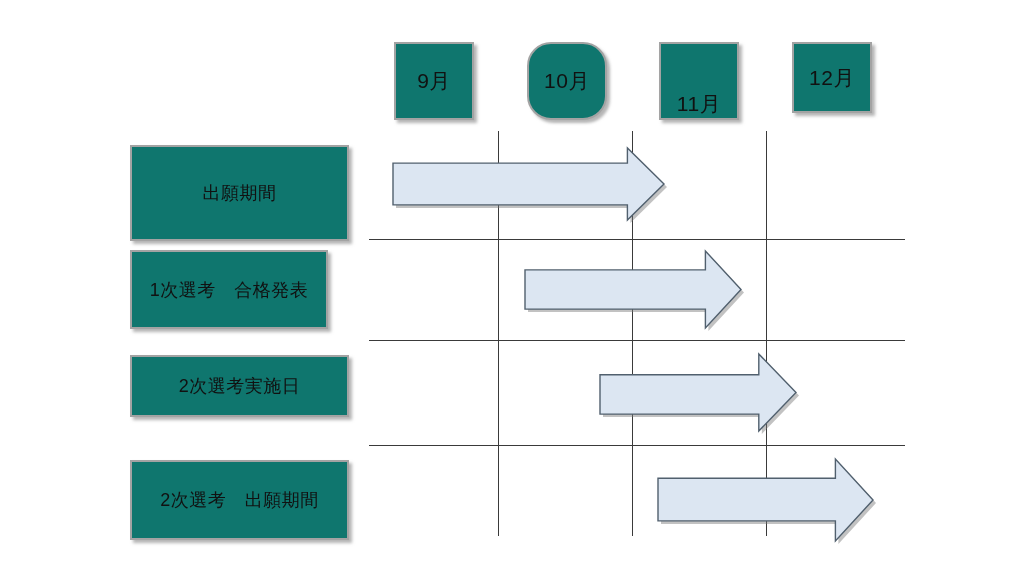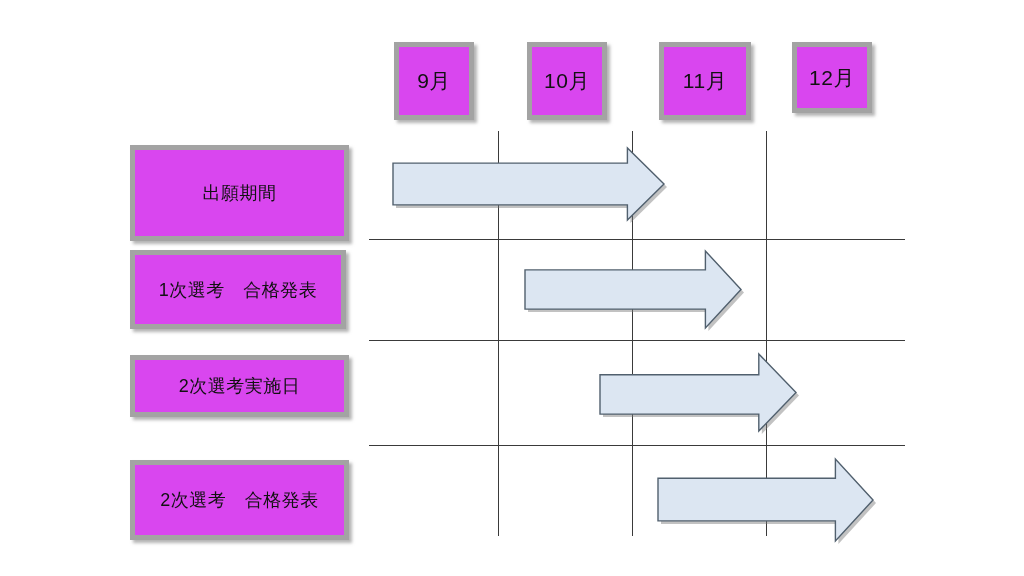--- a/index.html
+++ b/index.html
@@ -15,22 +15,22 @@
     width: 1024px;
     height: 576px;
     background: #ffffff;
     overflow: hidden;
   }
 
   
   .boxshape {
     position: absolute;
     box-sizing: border-box;
-    background: #d946ef;
-    border: 5px solid #a3a3a3;
+    background: #0f766e;
+    border: 2px solid #a3a3a3;
     box-shadow: 3px 3px 3px rgba(120,120,120,0.55);
     display: flex;
     align-items: center;
     justify-content: center;
     color: #111111;
     letter-spacing: 0.5px;
   }
 
   .month-box {
     font-size: 21px;
@@ -60,41 +60,41 @@
   }
 </style>
 </head>
 <body>
 
 <div id="canvas">
 
   <div class="boxshape month-box" style="left: 394px; top: 42px; width: 80px; height: 78px;">
     <span>9月</span>
   </div>
-  <div class="boxshape month-box" style="left: 527px; top: 42px; width: 80px; height: 78px;">
+  <div class="boxshape month-box" style="left: 527px; top: 42px; width: 80px; height: 78px; border-radius: 24px;">
     <span>10月</span>
   </div>
-  <div class="boxshape month-box" style="left: 659px; top: 42px; width: 92px; height: 78px;">
+  <div class="boxshape month-box" style="left: 659px; top: 42px; width: 80px; height: 78px; align-items: flex-end;">
     <span>11月</span>
   </div>
   <div class="boxshape month-box" style="left: 792px; top: 42px; width: 80px; height: 71px;">
     <span>12月</span>
   </div>
 
   <div class="boxshape row-label" style="left: 130px; top: 145px; width: 219px; height: 96px;">
     <span>出願期間</span>
   </div>
-  <div class="boxshape row-label" style="left: 130px; top: 250px; width: 216px; height: 79px;">
+  <div class="boxshape row-label" style="left: 130px; top: 250px; width: 198px; height: 79px;">
     <span>1次選考　合格発表</span>
   </div>
   <div class="boxshape row-label" style="left: 130px; top: 355px; width: 219px; height: 62px;">
     <span>2次選考実施日</span>
   </div>
   <div class="boxshape row-label" style="left: 130px; top: 460px; width: 219px; height: 80px;">
-    <span>2次選考　合格発表</span>
+    <span>2次選考　出願期間</span>
   </div>
 
   <div id="grid-layer">
       <div class="gridline-v" style="left: 498px; top: 131px; height: 405px; background: rgb(58, 58, 58);"></div>
       <div class="gridline-v" style="left: 632px; top: 131px; height: 405px; background: rgb(58, 58, 58);"></div>
       <div class="gridline-v" style="left: 766px; top: 131px; height: 405px; background: rgb(58, 58, 58);"></div>
       <div class="gridline-h" style="left: 369px; top: 239px; width: 536px; background: rgb(58, 58, 58);"></div>
       <div class="gridline-h" style="left: 369px; top: 340px; width: 536px; background: rgb(58, 58, 58);"></div>
       <div class="gridline-h" style="left: 369px; top: 445px; width: 536px; background: rgb(58, 58, 58);"></div>
     </div>

